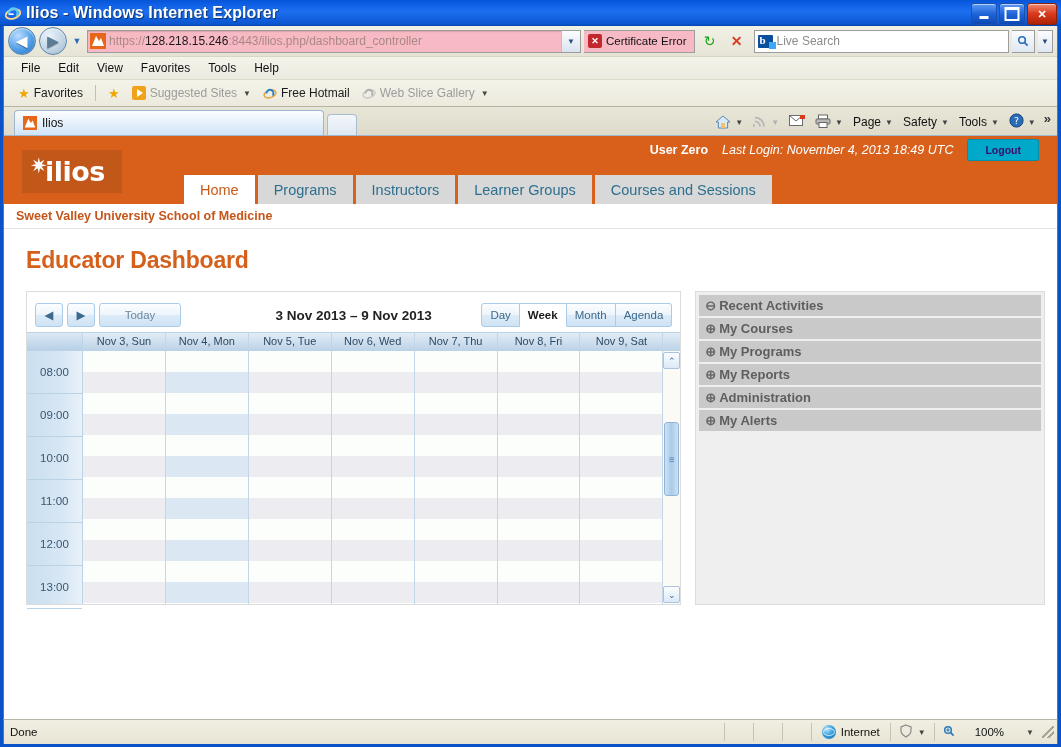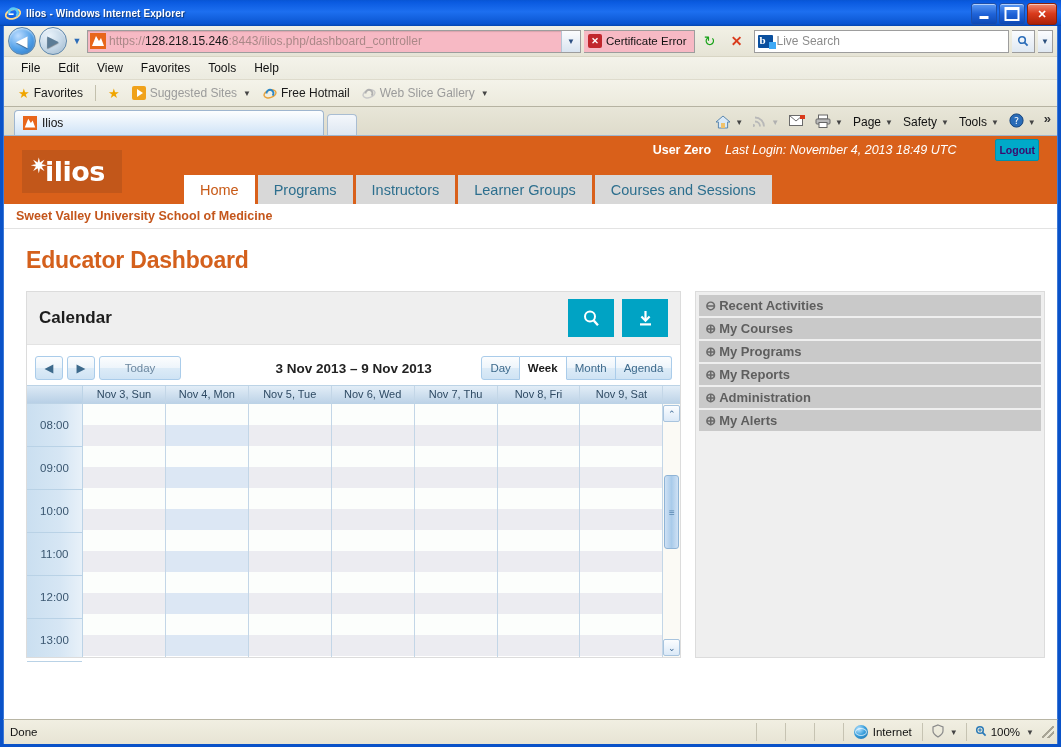--- a/index.html
+++ b/index.html
@@ -19,21 +19,21 @@
   .titlebar {
     height: 26px;
     background: linear-gradient(to bottom,#0855d4 0%, #0a5ae0 8%, #1d6ff0 45%, #0a55d0 92%, #0646ad 100%);
     display: flex; align-items: center;
     padding-left: 5px;
     position: relative;
     flex: 0 0 auto;
   }
   .titlebar .ie-ico { width:16px;height:16px;margin-right:5px; position:relative; }
   .titlebar .t-text {
-    color: #fff; font-weight: bold; font-size: 10px;
+    color: #fff; font-weight: bold; font-size: 16px;
     text-shadow: 1px 1px 1px rgba(0,0,0,.5);
     letter-spacing: .1px;
   }
   .wbtns { position:absolute; right:4px; top:3px; display:flex; gap:2px; }
   .wbtn {
     width: 24px; height: 20px; border:1px solid #1f4fa8; border-radius:3px;
     background: linear-gradient(to bottom,#5b9af5,#1f63d8 50%,#0d49b5);
     position: relative;
     box-shadow: inset 0 1px 0 rgba(255,255,255,.55);
   }
@@ -156,21 +156,21 @@
     height:68px; background:#d9601a; position:relative;
   }
   .ilios-top {
     height:27px; display:flex; align-items:center; justify-content:flex-end;
     padding-right:18px; gap:14px;
   }
   .user-zero { color:#fff; font-weight:bold; font-size:12.5px; }
   .last-login { color:#fff; font-style:italic; font-size:12.5px; }
   .logout-btn {
     background:#00a9c9; color:#3b0a6e; font-size:10.5px; font-weight:bold;
-    padding:4px 3px; border:1px solid #0090ac; border-radius:2px;margin-left:25px;
+    padding:4px 17px; border:1px solid #0090ac; border-radius:2px;
   }
   .logo {
     position:absolute; left:18px; top:14px;
     width:100px; height:43px;
     background:#c2571a;
     display:flex; align-items:center; justify-content:center;
   }
   .logo-txt {
     color:#fff; font-size:27px; font-weight:bold; letter-spacing:-.5px;
     font-family:"DejaVu Sans", sans-serif; line-height:1; padding-left:6px;
@@ -286,21 +286,21 @@
     border-left:1px solid #3b78d8; border-right:1px solid #3b78d8;
   }
   .sb-done { padding-left:6px; flex:0 0 auto;}
   .sb-gap { flex:1 1 auto; }
   .sb-div { width:1px;height:18px;background:#c6c3b2; }
   .sb-zone { display:flex;align-items:center;gap:5px; padding:0 10px; }
   .globe { width:14px;height:14px;border-radius:50%;
     background: radial-gradient(circle at 35% 30%, #bfe6ff 0%, #3aa0dd 45%, #1b6ea8 100%); position:relative;}
   .globe::after{content:""; position:absolute; inset:3px 1px; border:1px solid rgba(255,255,255,.65); border-radius:50%;}
   .sb-prot { display:flex;align-items:center;gap:3px;padding:0 8px;}
-  .sb-zoom { display:flex;align-items:center;gap:4px;padding:0 8px;}
+  .sb-zoom { display:flex;align-items:center;gap:20px;padding:0 8px;}
   .mag { color:#2a7ab8; font-size:12px; }
   .grip { width:12px;height:12px;margin-right:3px;
     background:
       linear-gradient(135deg, transparent 45%, #a8a596 45%, #a8a596 55%, transparent 55%),
       linear-gradient(135deg, transparent 70%, #a8a596 70%, #a8a596 80%, transparent 80%);
   }
 </style>
 </head>
 <body>
 
@@ -523,38 +523,20 @@
         </div>
       </div>
 
       <div class="school-bar">Sweet Valley University School of Medicine</div>
 
       <div class="page-title">Educator Dashboard</div>
 
       <div class="body-cols">
 
         <div class="cal-panel">
-          <div class="cal-head">
-            <span class="cal-title">Calendar</span>
-            <div class="cal-actions">
-              <div class="cal-btn">
-                <svg width="19" height="19" viewBox="0 0 19 19">
-                  <circle cx="8" cy="7.6" r="5" fill="none" stroke="#fff" stroke-width="2"></circle>
-                  <line x1="11.8" y1="11.6" x2="16" y2="16.2" stroke="#fff" stroke-width="2.3"></line>
-                </svg>
-              </div>
-              <div class="cal-btn">
-                <svg width="19" height="19" viewBox="0 0 19 19">
-                  <line x1="9.5" y1="2" x2="9.5" y2="11" stroke="#fff" stroke-width="2.2"></line>
-                  <path d="M5.4 7.6 L9.5 11.8 L13.6 7.6" fill="none" stroke="#fff" stroke-width="2.2"></path>
-                  <line x1="4" y1="15.4" x2="15" y2="15.4" stroke="#fff" stroke-width="2.2"></line>
-                </svg>
-              </div>
-            </div>
-          </div>
 
           <div class="cal-toolbar">
             <div class="fcbtn sq">◀</div>
             <div class="fcbtn sq">▶</div>
             <div class="fcbtn today">Today</div>
             <div class="fc-title">3 Nov 2013 – 9 Nov 2013</div>
             <div class="fc-views">
               <div class="fcbtn">Day</div>
               <div class="fcbtn on">Week</div>
               <div class="fcbtn">Month</div>

